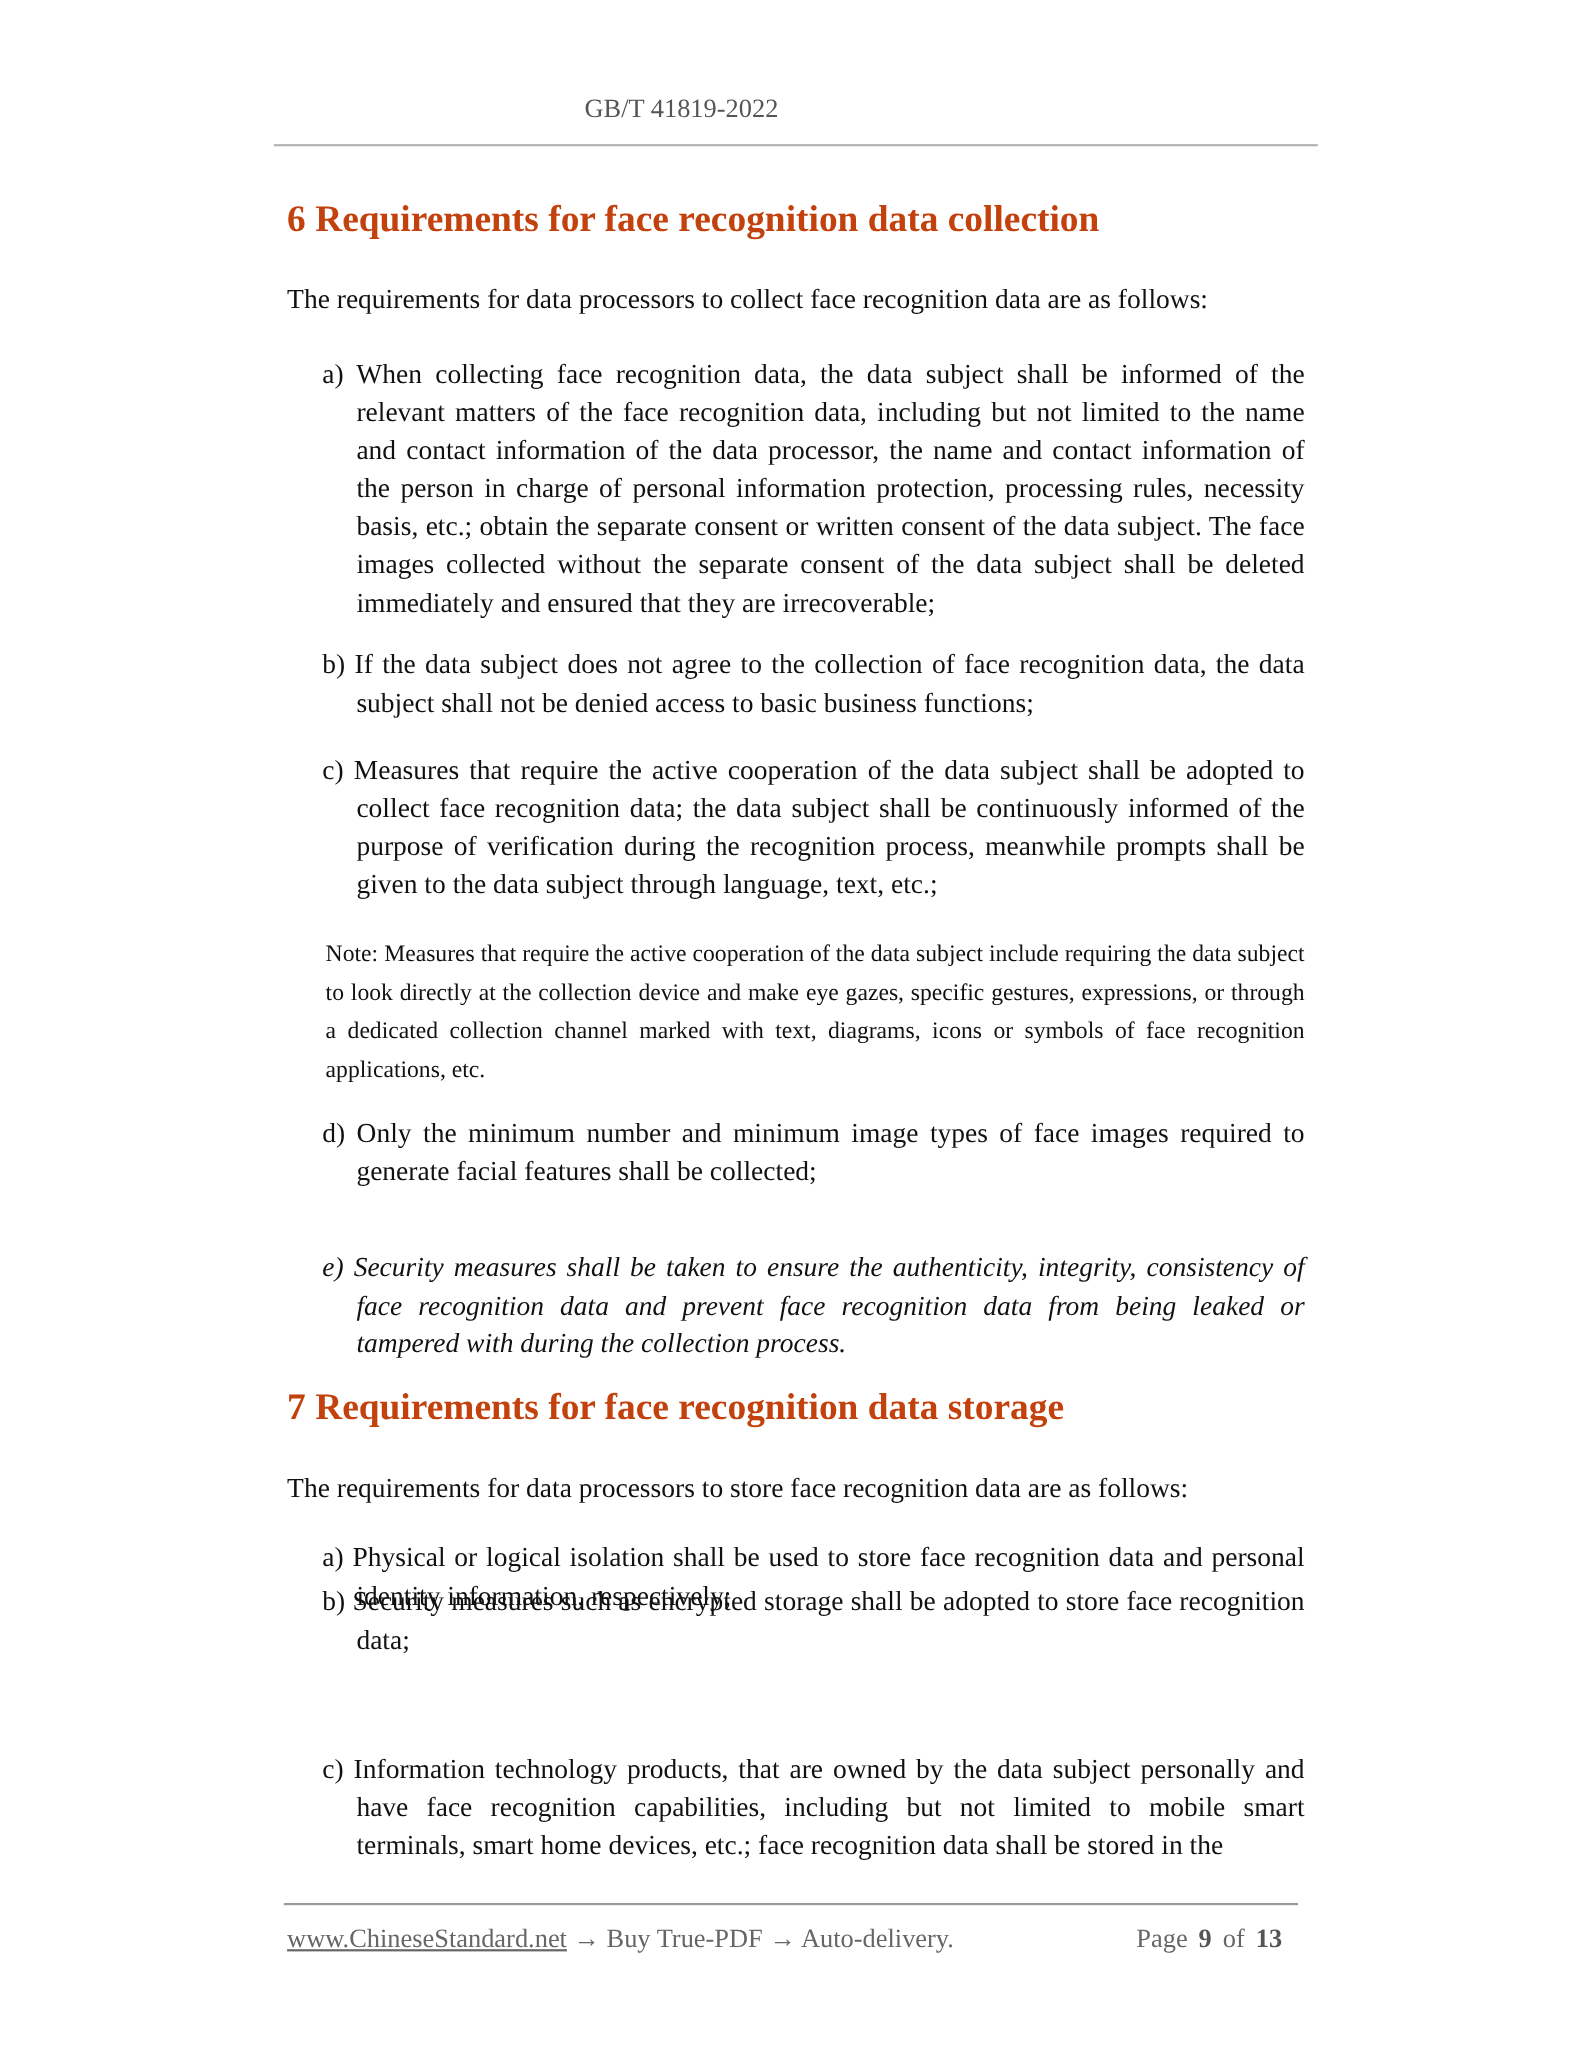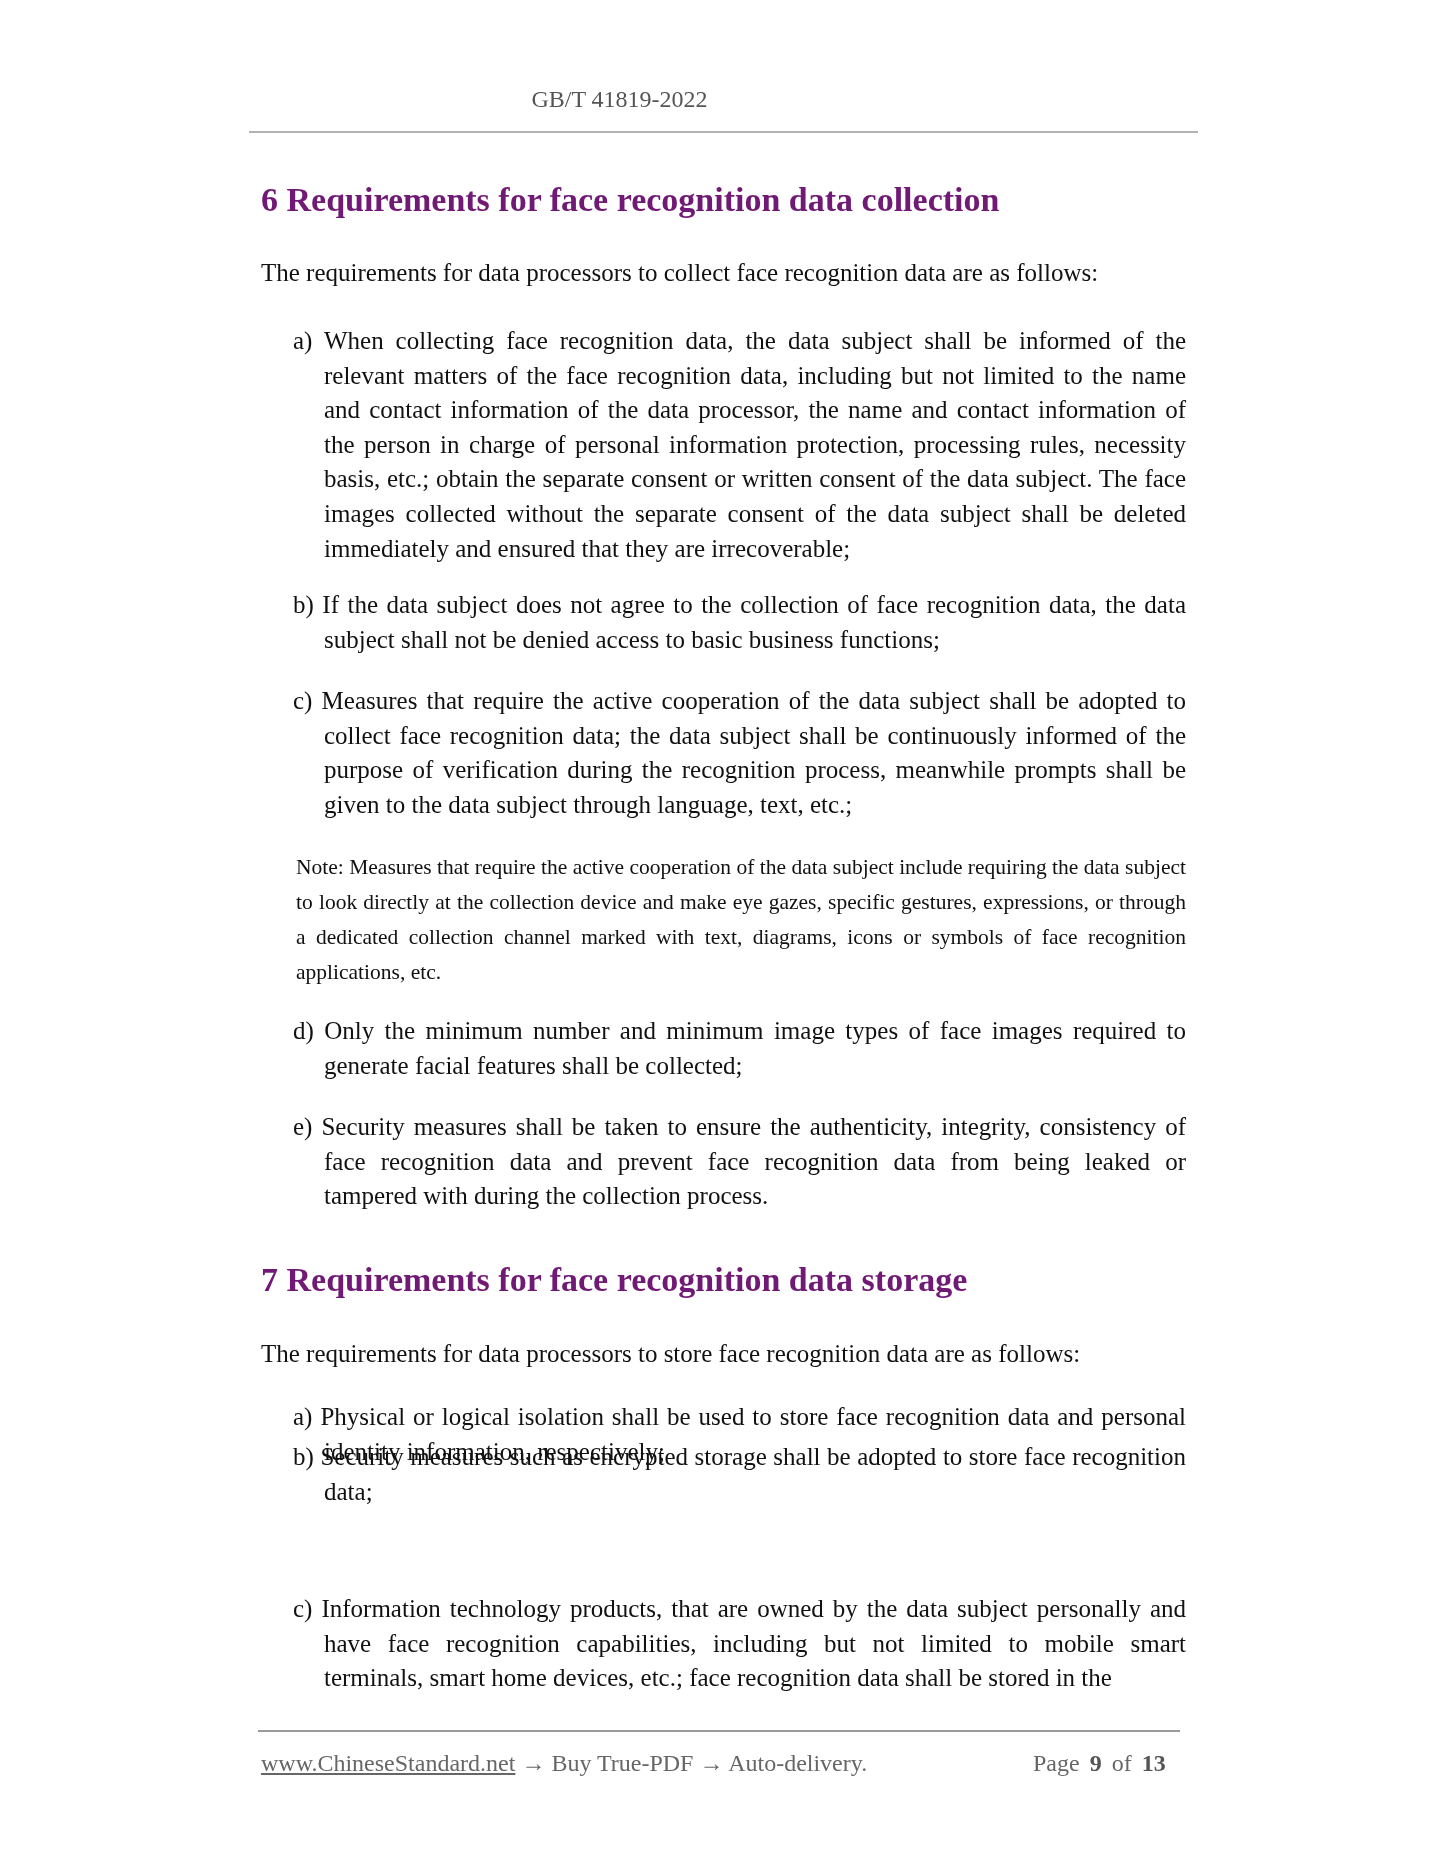--- a/index.html
+++ b/index.html
@@ -2,21 +2,21 @@
 <html><head>
 <meta charset="utf-8">
 <style>
   html, body { margin: 0; padding: 0; background: #ffffff; }
   body { width: 1445px; height: 1870px; position: relative; overflow: hidden;
          font-family: "Liberation Serif", "DejaVu Serif", serif; color: #111; }
   .abs { position: absolute; }
   .header-title { left: 0; width: 1239px; top: 84px; text-align: center;
                   font-size: 24px; color: #555; line-height: 30px; }
   .header-rule { left: 249px; width: 949px; top: 131px; height: 2px; background: #b3b3b3; }
-  .heading { left: 261px; font-size: 34px; font-weight: bold; line-height: 40px; color: #701a75; }
+  .heading { left: 261px; font-size: 34px; font-weight: bold; line-height: 40px; color: #c2410c; }
   .para { left: 261px; width: 930px; font-size: 25px; line-height: 30px; }
   .item { left: 293px; width: 893px; font-size: 25px; line-height: 34.6px;
           text-align: justify; }
   .item .lbl { display: inline; }
   .item p { margin: 0; padding-left: 31px; text-indent: -31px; }
   .note { left: 296px; width: 890px; font-size: 21.5px; line-height: 35px; text-align: justify; }
   .footer-rule { left: 258px; width: 922px; top: 1730px; height: 2px; background: #9a9a9a; }
   .footer-left { left: 261px; top: 1748px; font-size: 24px; color: #666; line-height: 30px; }
   .footer-left a { color: #666; text-decoration: underline; }
   .footer-right { left: 1033px; top: 1748px; font-size: 24px; color: #666; line-height: 30px; word-spacing: 4px; }
@@ -42,21 +42,21 @@
 <div class="abs item" style="top:684px;">
   <p><span class="lbl">c)</span> <span>Measures that require the active cooperation of the data subject shall be adopted to collect face recognition data; the data subject shall be continuously informed of the purpose of verification during the recognition process, meanwhile prompts shall be given to the data subject through language, text, etc.;</span></p>
 </div>
 
 <div class="abs note" style="top:850px;">Note: Measures that require the active cooperation of the data subject include requiring the data subject to look directly at the collection device and make eye gazes, specific gestures, expressions, or through a dedicated collection channel marked with text, diagrams, icons or symbols of face recognition applications, etc.</div>
 
 <div class="abs item" style="top:1014px;">
   <p><span class="lbl">d)</span> <span>Only the minimum number and minimum image types of face images required to generate facial features shall be collected;</span></p>
 </div>
 
-<div class="abs item" style="top:1110px;">
+<div class="abs item" style="top:1136px;font-style:italic;">
   <p><span class="lbl">e)</span> <span>Security measures shall be taken to ensure the authenticity, integrity, consistency of face recognition data and prevent face recognition data from being leaked or tampered with during the collection process.</span></p>
 </div>
 
 <div class="abs heading" style="top:1260px;">7 Requirements for face recognition data storage</div>
 <div class="abs para" style="top:1339px;">The requirements for data processors to store face recognition data are as follows:</div>
 
 <div class="abs item" style="top:1400px;">
   <p><span class="lbl">a)</span> <span>Physical or logical isolation shall be used to store face recognition data and personal identity information, respectively;</span></p>
 </div>
 

